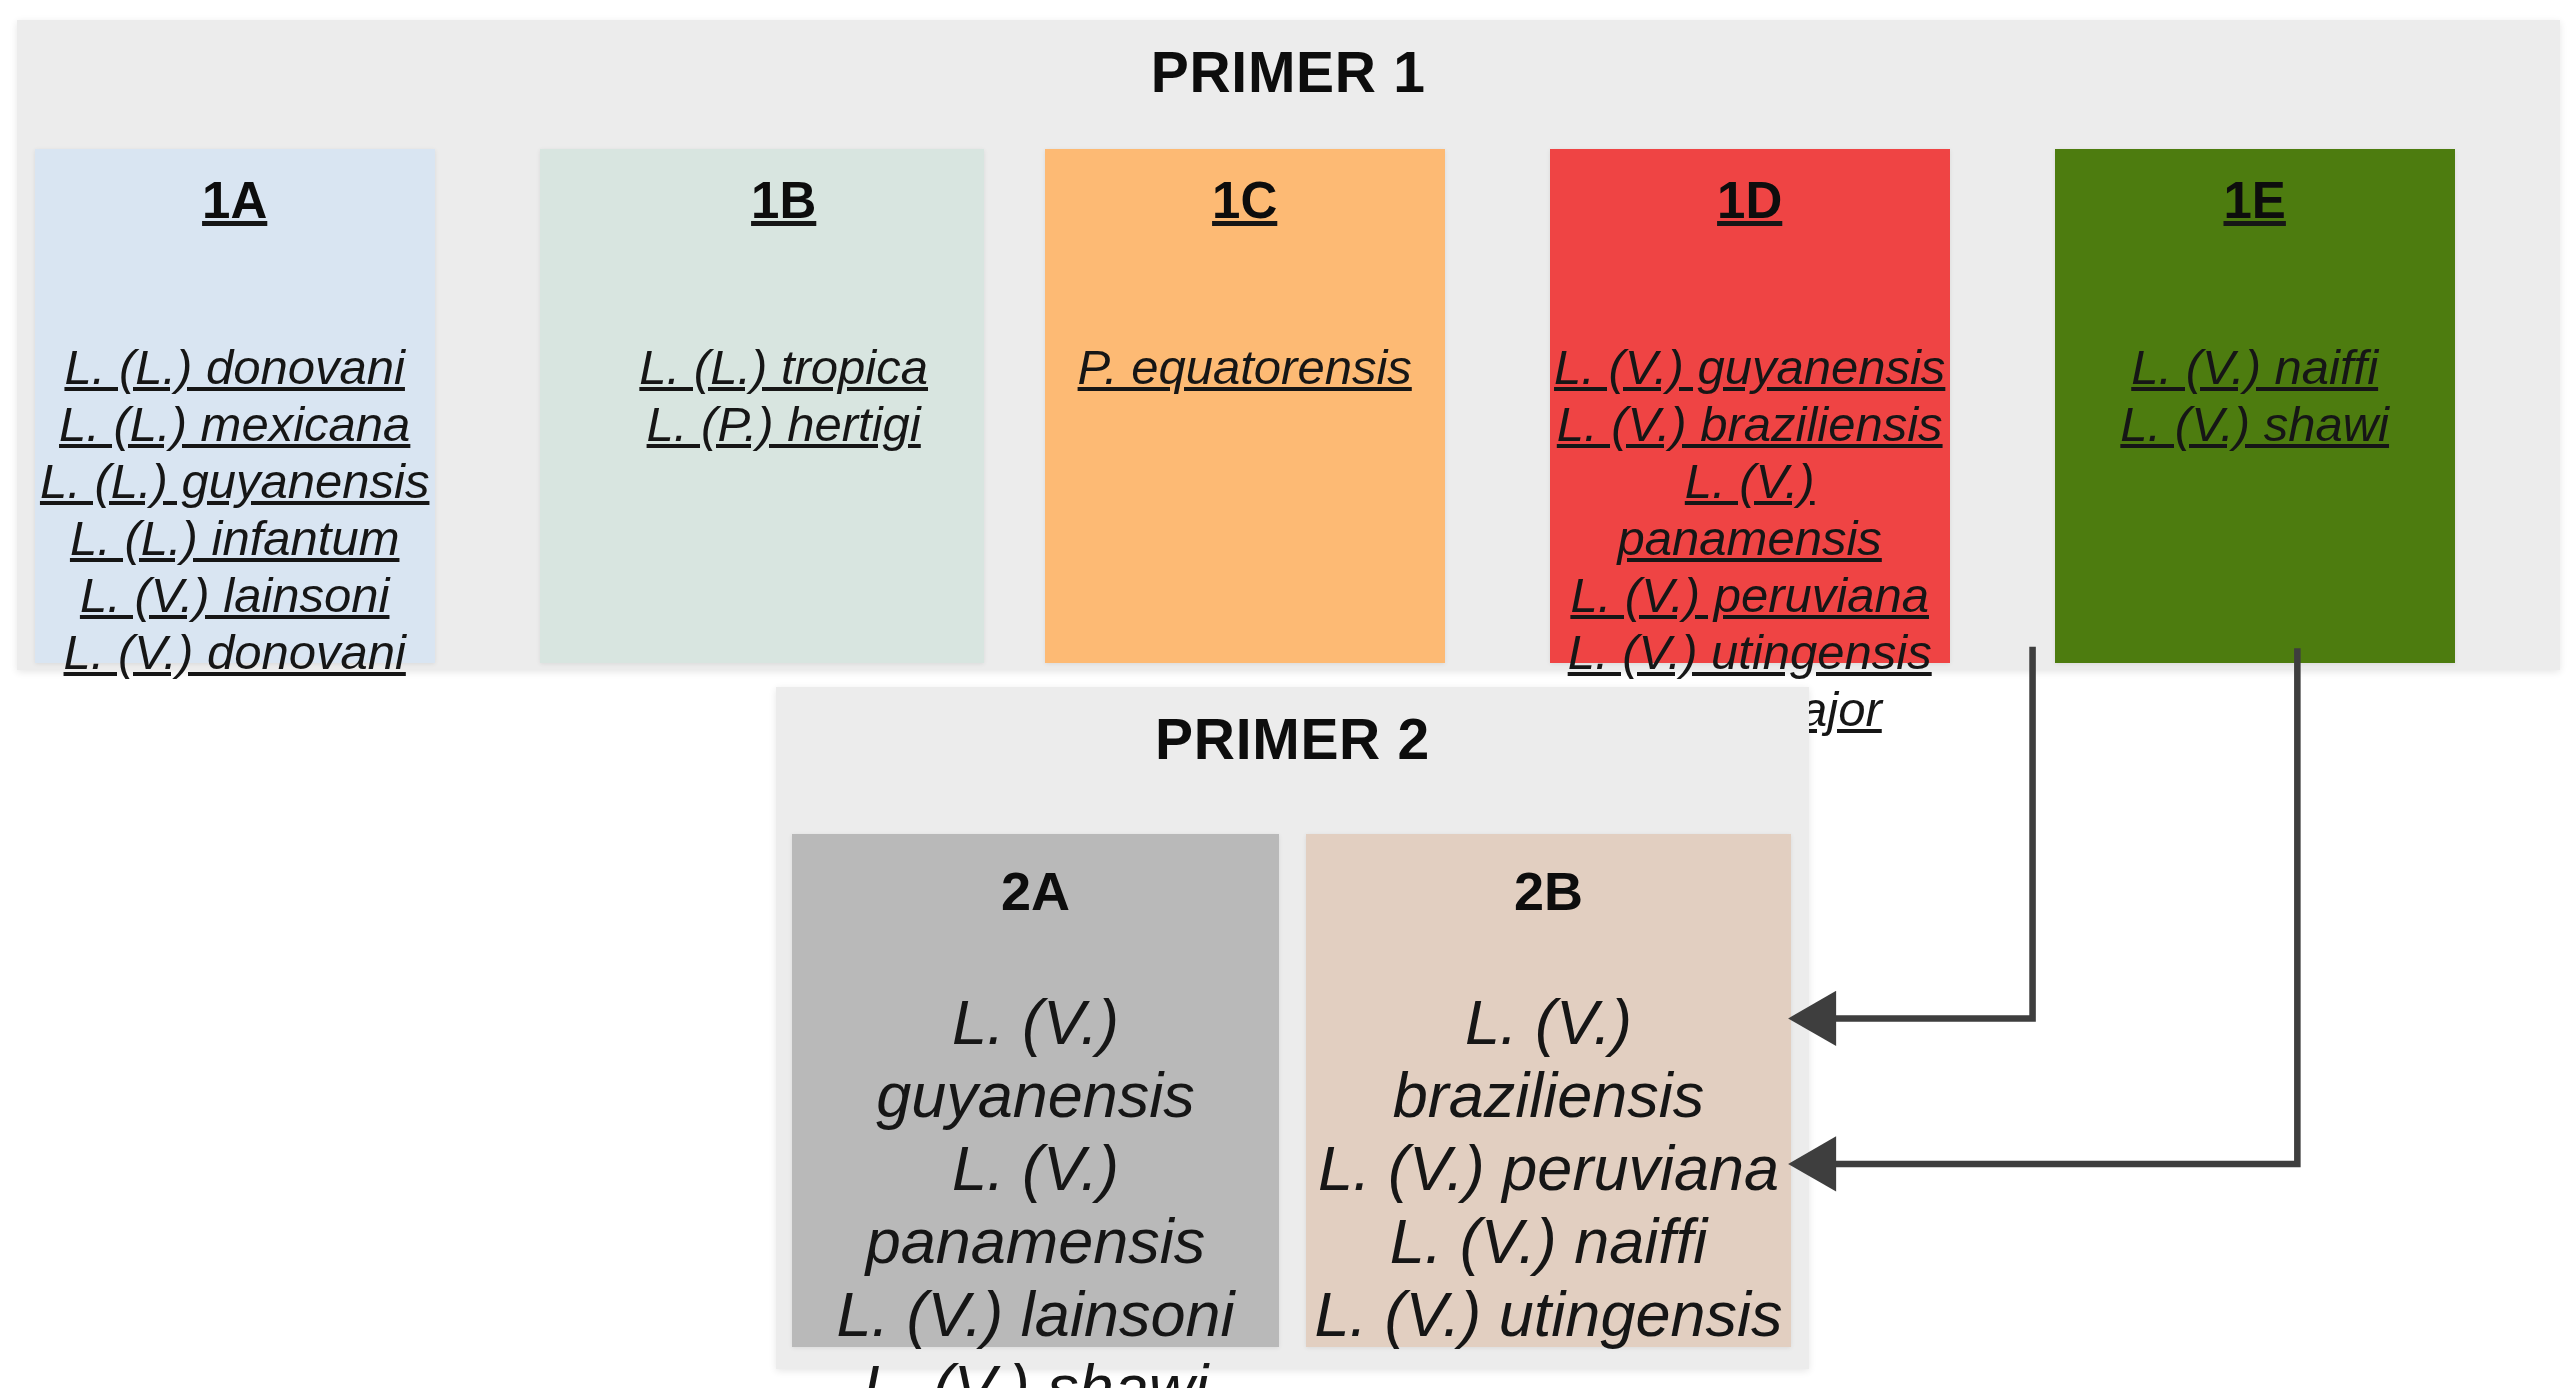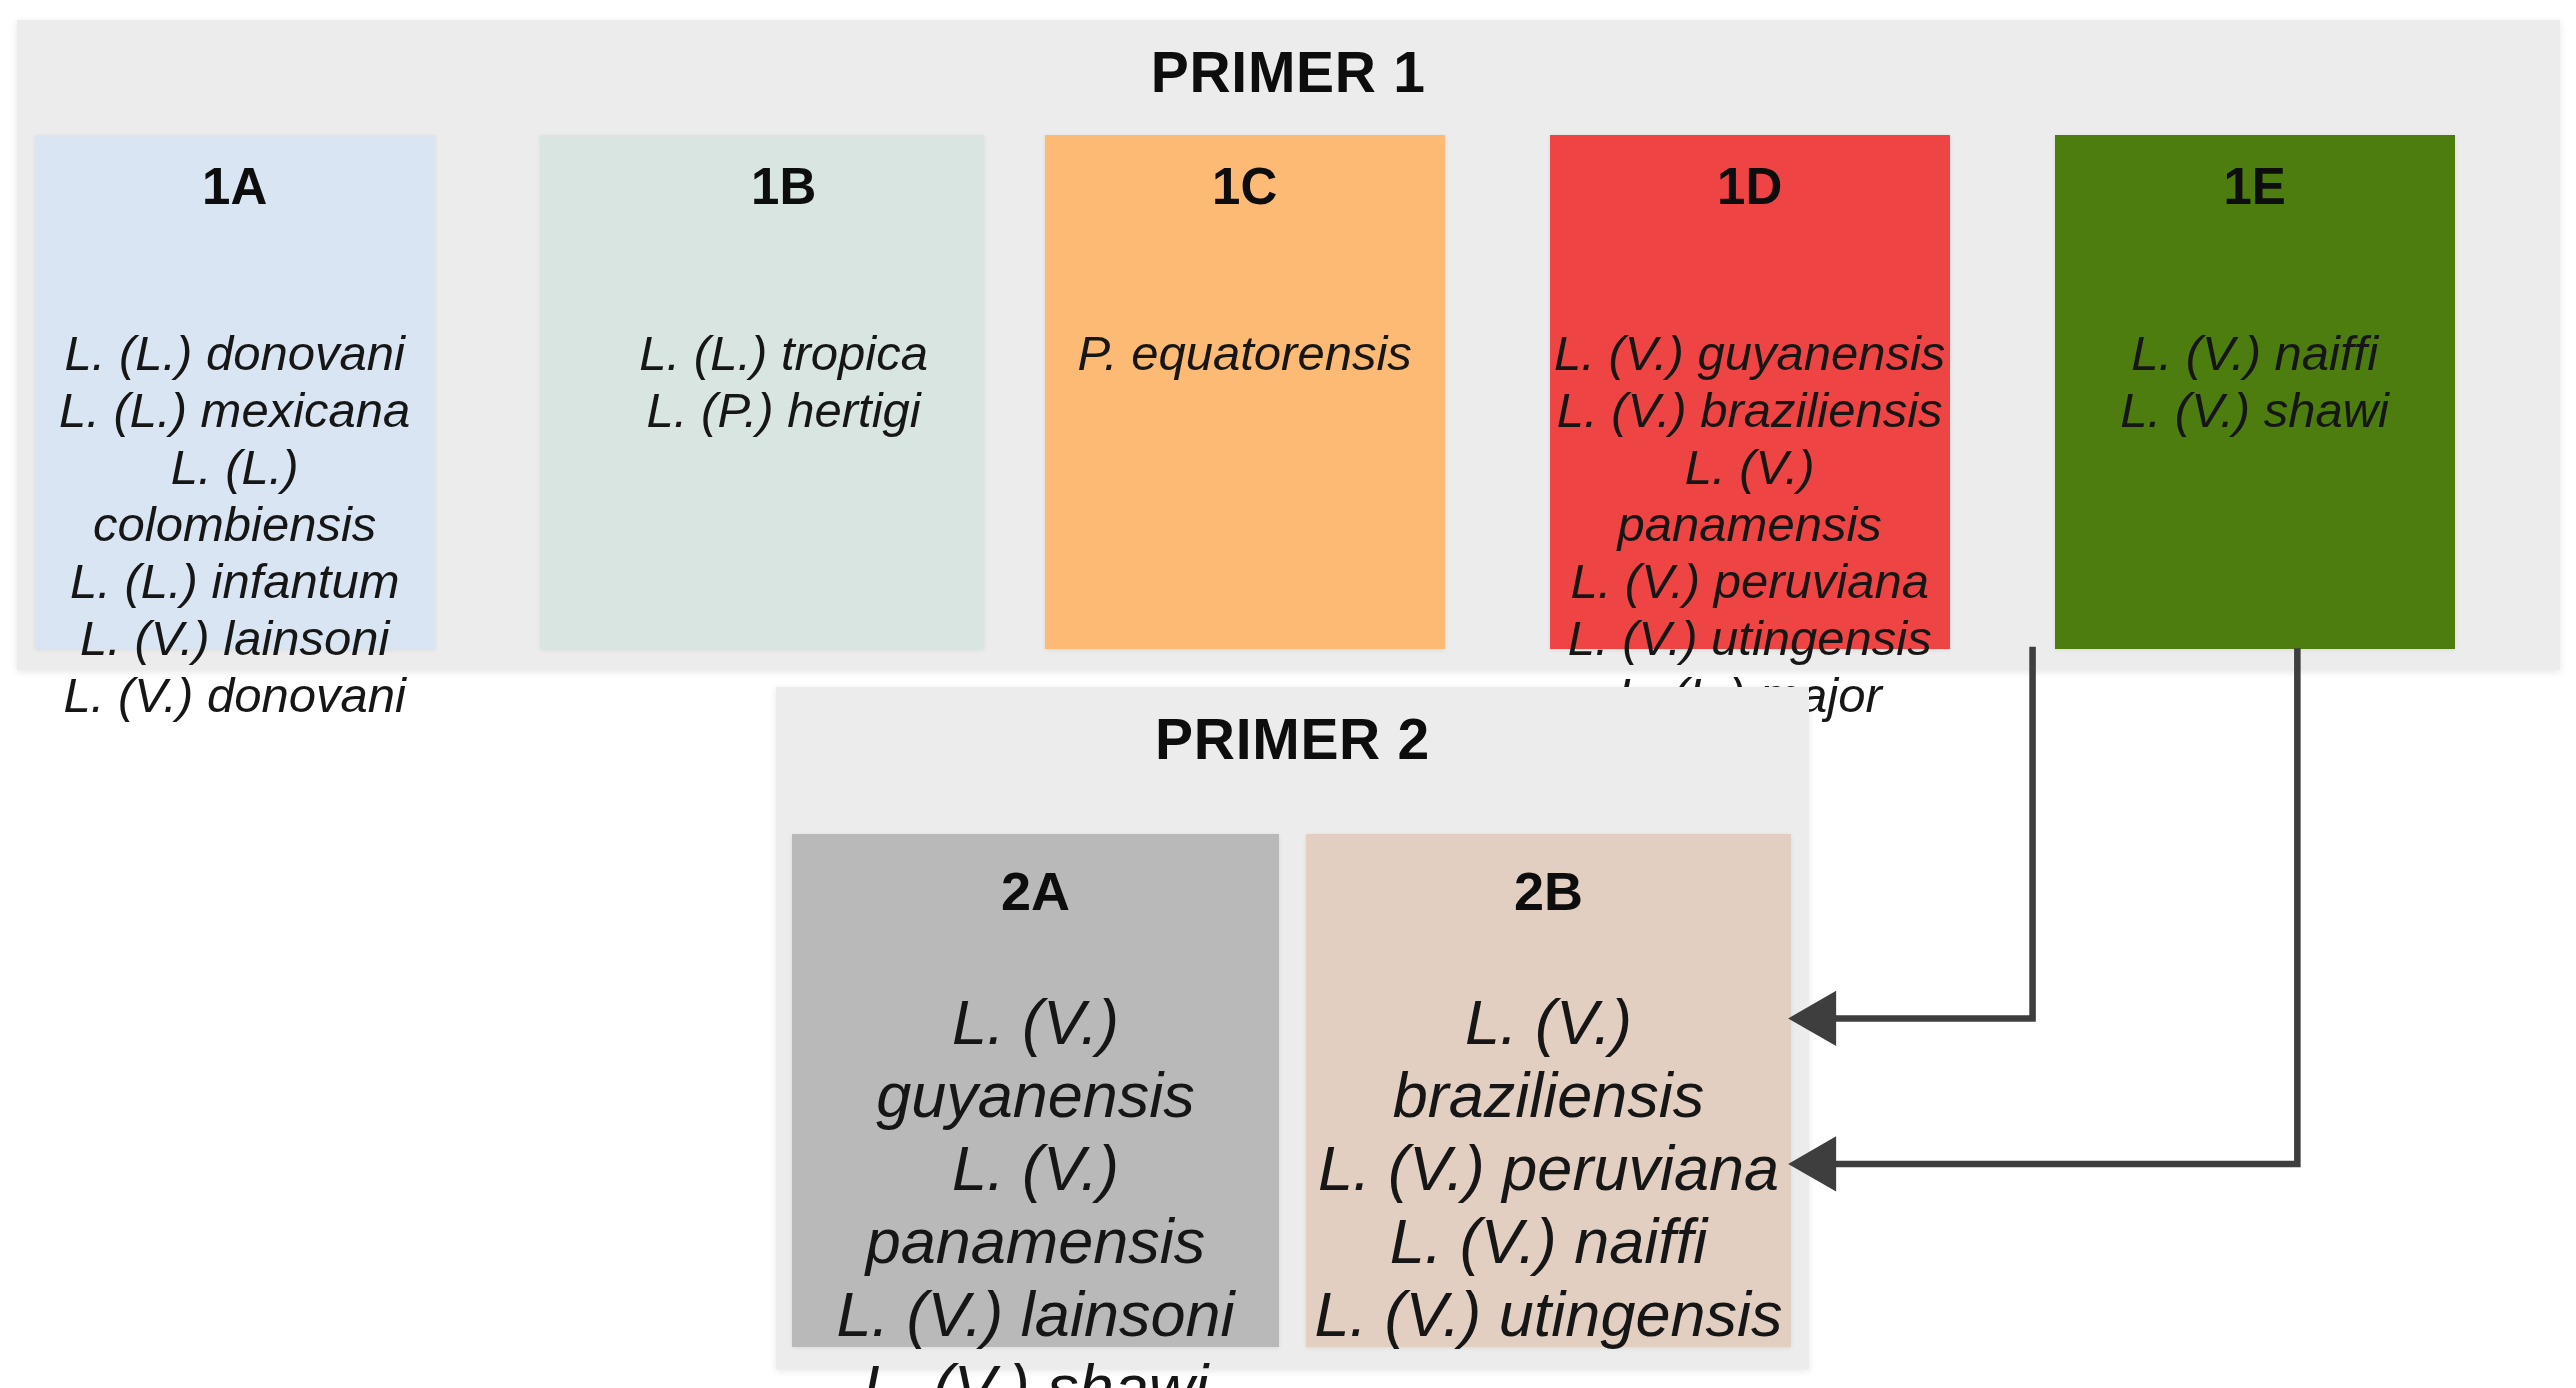--- a/index.html
+++ b/index.html
@@ -25,21 +25,21 @@
     font-size:57px;
     font-weight:bold;
     letter-spacing:0.7px;
     color:#0d0d0d;
   }
   .group{
     position:absolute;
     box-shadow:0 0.7px 4.4px rgba(0,0,0,0.08);
   }
   
-  .p1-group{top:115px;height:514px;width:400px;}
+  .p1-group{top:129px;height:514px;width:400px;text-decoration:underline;}
   .g1a{left:18px;}
   .g1b{left:523px;}
   .g1c{left:1028px;}
   .g1d{left:1533px;}
   .g1e{left:2038px;}
   
   .g2a{left:16px;top:147px;width:487px;height:513px;}
   .g2b{left:530px;top:147px;width:485px;height:513px;}
   .group-label{
     padding-top:22px;
@@ -74,21 +74,21 @@
 <div class="canvas">
 
   <section class="panel panel1" style="background-color: rgb(236, 236, 236);">
     <h2 class="panel-title">PRIMER 1</h2>
 
     <div class="group p1-group g1a" style="background-color: rgb(217, 229, 242);">
       <div class="group-label">1A</div>
       <div class="species-list">
           <div>L. (L.) donovani</div>
           <div>L. (L.) mexicana</div>
-          <div>L. (L.) colombiensis</div>
+          <div>L. (L.) guyanensis</div>
           <div>L. (L.) infantum</div>
           <div>L. (V.) lainsoni</div>
           <div>L. (V.) donovani</div>
         </div>
     </div>
 
     <div class="group p1-group g1b" style="background-color: rgb(216, 229, 224); padding-left: 44px;">
       <div class="group-label">1B</div>
       <div class="species-list">
           <div>L. (L.) tropica</div>

